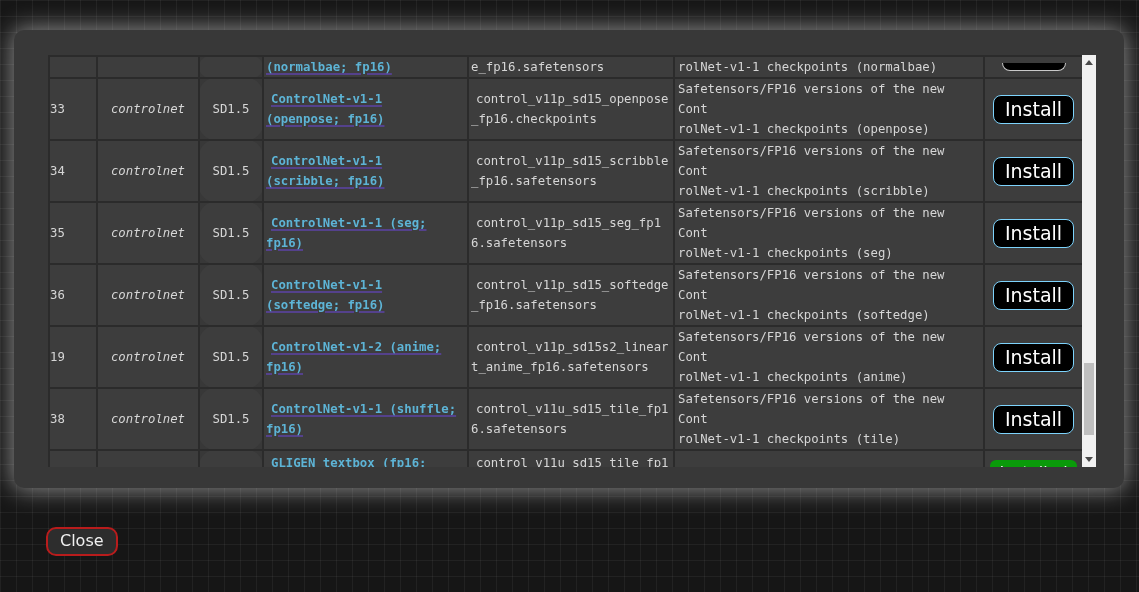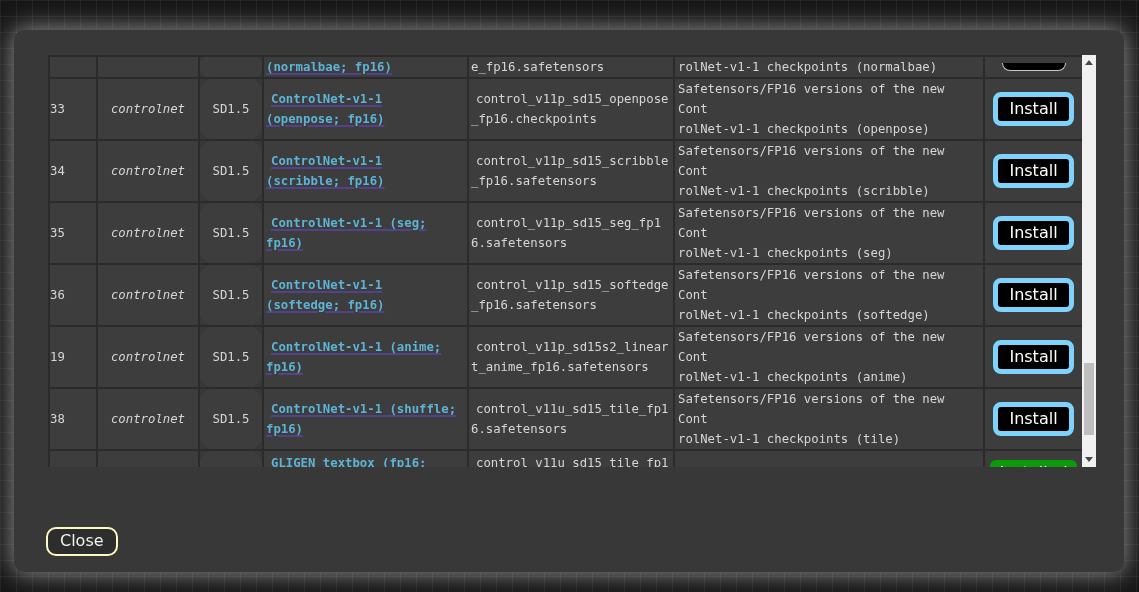--- a/index.html
+++ b/index.html
@@ -10,21 +10,21 @@
     background-image:
       linear-gradient(rgba(255,255,255,0.05) 1px, transparent 1px),
       linear-gradient(90deg, rgba(255,255,255,0.05) 1px, transparent 1px);
     background-size: 16px 16px;
     font-family: "DejaVu Sans", sans-serif;
   }
 
   .modal {
     position: absolute;
     left: 14px; top: 30px;
-    width: 1110px; height: 542px;
+    width: 1110px; height: 458px;
     background: #383838;
     border-radius: 10px;
     box-shadow: 0 0 24px 2px rgba(255,255,255,0.5);
   }
 
   .table-area {
     position: absolute;
     left: 34px; top: 25px;
     display: flex;
     align-items: stretch;
@@ -72,24 +72,24 @@
     text-decoration-thickness: 1.5px;
     text-underline-offset: 2px;
     cursor: pointer;
     display: inline-block;
     text-indent: 5px;
   }
   td.no-indent a.model-link { text-indent: 0; }
 
   .btn-install {
     font-family: "DejaVu Sans", sans-serif;
-    font-size: 16px;
+    font-size: 19px;
     color: #ffffff;
     background: #000000;
-    border: 5px solid #7dd3fc;
+    border: 1px solid #7dd3fc;
     border-radius: 8px;
     padding: 2px 11px 3px 11px;
     cursor: pointer;
   }
   .btn-installed {
     font-family: "DejaVu Sans", sans-serif;
     font-size: 16px;
     color: #efefef;
     background: #0a9a0a;
     border: none;
@@ -142,21 +142,21 @@
     cursor: pointer;
   }
 
   .close-btn {
     position: absolute;
     left: 32px; top: 497px;
     font-family: "DejaVu Sans", sans-serif;
     font-size: 16px;
     color: #f0f0f0;
     background: #2d2d2d;
-    border: 2px solid #fef9c3;
+    border: 2px solid #b91c1c;
     border-radius: 10px;
     padding: 2px 12px 4px 12px;
     cursor: pointer;
   }
 </style>
 </head>
 <body>
 
 <div class="modal">
 
@@ -236,21 +236,21 @@
 _fp16.safetensors</td>
             <td class="c-desc">Safetensors/FP16 versions of the new Cont
 rolNet-v1-1 checkpoints (softedge)</td>
             <td class="c-action"><button class="btn-install">Install</button></td>
           </tr>
 
           <tr>
             <td class="c-id">19</td>
             <td class="c-type">controlnet</td>
             <td class="c-base">SD1.5</td>
-            <td class="c-name"><a class="model-link">ControlNet-v1-1 (anime;
+            <td class="c-name"><a class="model-link">ControlNet-v1-2 (anime;
 fp16)</a></td>
             <td class="c-file">control_v11p_sd15s2_linear
 t_anime_fp16.safetensors</td>
             <td class="c-desc">Safetensors/FP16 versions of the new Cont
 rolNet-v1-1 checkpoints (anime)</td>
             <td class="c-action"><button class="btn-install">Install</button></td>
           </tr>
 
           <tr>
             <td class="c-id">38</td>

